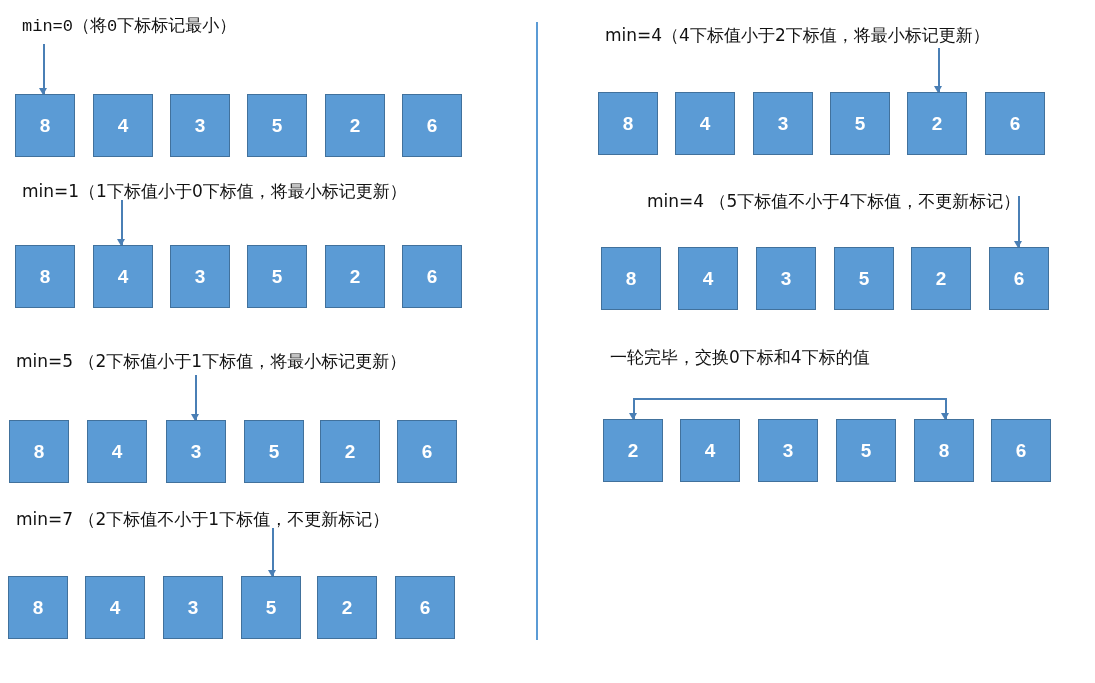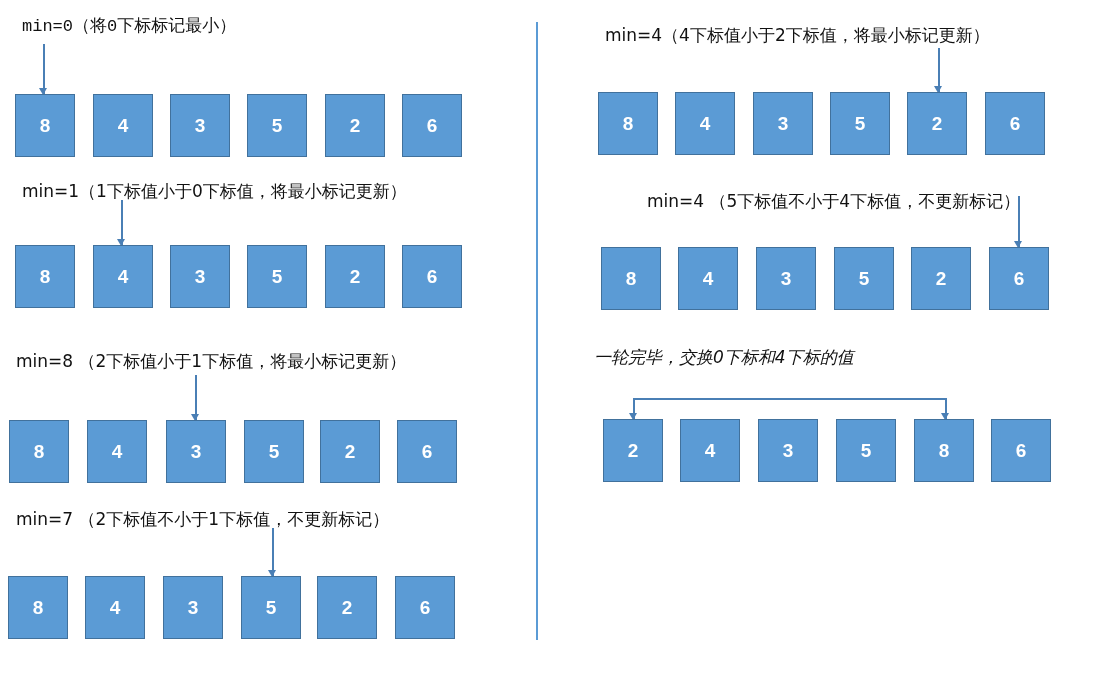--- a/index.html
+++ b/index.html
@@ -36,21 +36,21 @@
   <div class="arrow" style="left:121px;top:200px;height:45px;"></div>
   <div class="box" style="left:15px;top:245px;">8</div>
   <div class="box" style="left:93px;top:245px;">4</div>
   <div class="box" style="left:170px;top:245px;">3</div>
   <div class="box" style="left:247px;top:245px;">5</div>
   <div class="box" style="left:325px;top:245px;">2</div>
   <div class="box" style="left:402px;top:245px;">6</div>
 </div>
 
 <div>
-  <div class="caption" style="left:16px;top:350px;">min=8 （2下标值小于1下标值，将最小标记更新）</div>
+  <div class="caption" style="left:16px;top:350px;">min=5 （2下标值小于1下标值，将最小标记更新）</div>
   <div class="arrow" style="left:195px;top:375px;height:45px;"></div>
   <div class="box" style="left:9px;top:420px;">8</div>
   <div class="box" style="left:87px;top:420px;">4</div>
   <div class="box" style="left:166px;top:420px;">3</div>
   <div class="box" style="left:244px;top:420px;">5</div>
   <div class="box" style="left:320px;top:420px;">2</div>
   <div class="box" style="left:397px;top:420px;">6</div>
 </div>
 
 <div>
@@ -80,21 +80,21 @@
   <div class="arrow" style="left:1018px;top:196px;height:51px;"></div>
   <div class="box" style="left:601px;top:247px;">8</div>
   <div class="box" style="left:678px;top:247px;">4</div>
   <div class="box" style="left:756px;top:247px;">3</div>
   <div class="box" style="left:834px;top:247px;">5</div>
   <div class="box" style="left:911px;top:247px;">2</div>
   <div class="box" style="left:989px;top:247px;">6</div>
 </div>
 
 <div>
-  <div class="caption" style="left:594px;top:346px;font-style:italic;">一轮完毕，交换0下标和4下标的值</div>
+  <div class="caption" style="left:610px;top:346px;">一轮完毕，交换0下标和4下标的值</div>
   <div class="hline" style="left:633px;top:398px;width:314px;"></div>
   <div class="arrow" style="left:633px;top:398px;height:21px;"></div>
   <div class="arrow" style="left:945px;top:398px;height:21px;"></div>
   <div class="box" style="left:603px;top:419px;">2</div>
   <div class="box" style="left:680px;top:419px;">4</div>
   <div class="box" style="left:758px;top:419px;">3</div>
   <div class="box" style="left:836px;top:419px;">5</div>
   <div class="box" style="left:914px;top:419px;">8</div>
   <div class="box" style="left:991px;top:419px;">6</div>
 </div>

